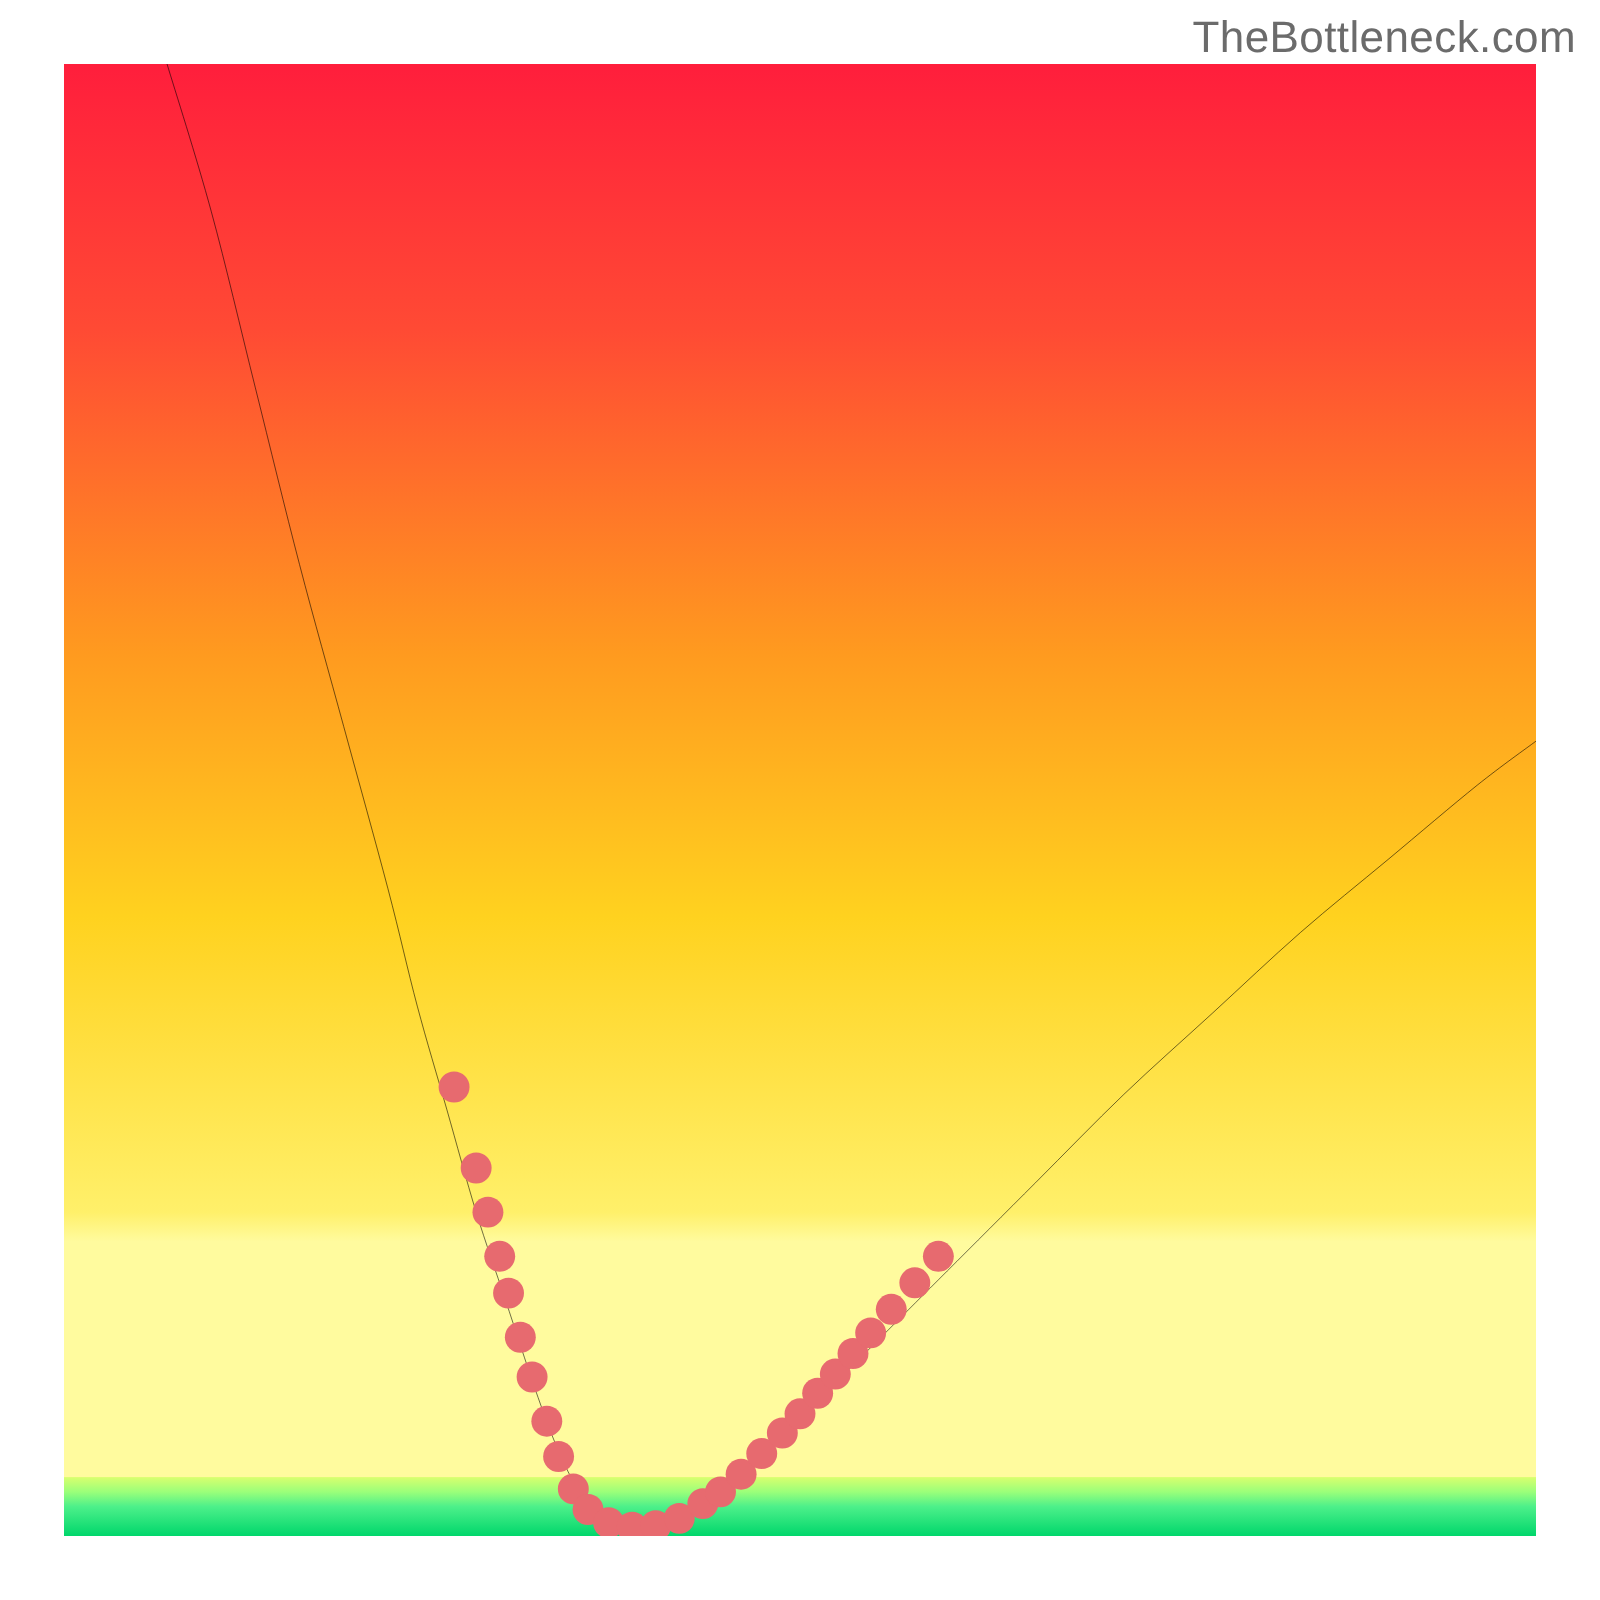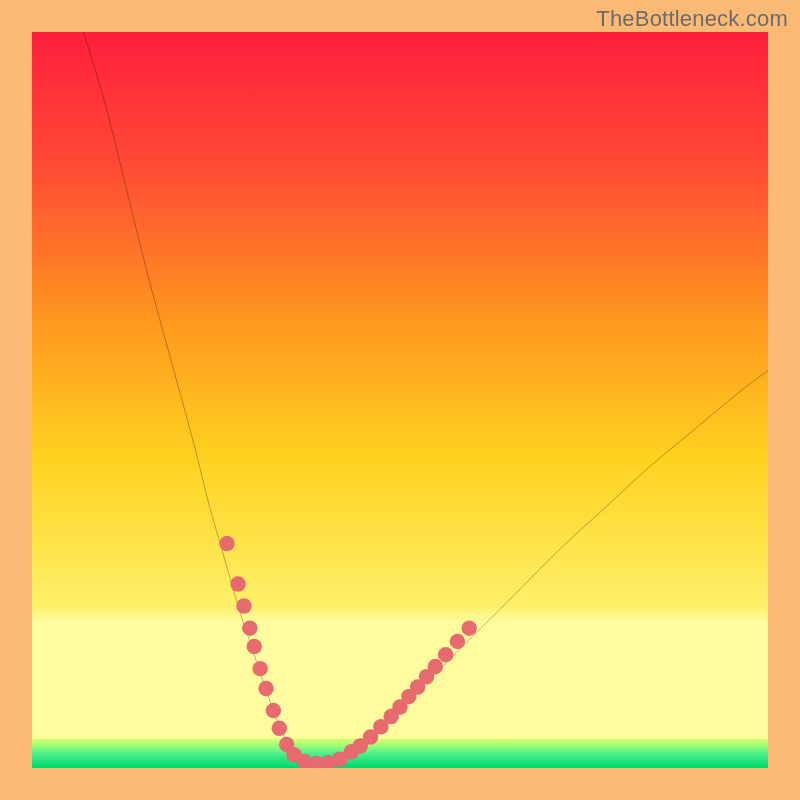--- a/index.html
+++ b/index.html
@@ -7,21 +7,21 @@
     padding: 0;
     width: 800px;
     height: 800px;
     overflow: hidden;
     background: #000;
     font-family: Arial, Helvetica, sans-serif;
   }
   .frame {
     position: absolute;
     inset: 0;
-    background: #fdba74;
+    background: #ffffff;
   }
   .plot {
     position: absolute;
     left: 32px;
     top: 32px;
     width: 736px;
     height: 736px;
   }
   .watermark {
     position: absolute;

